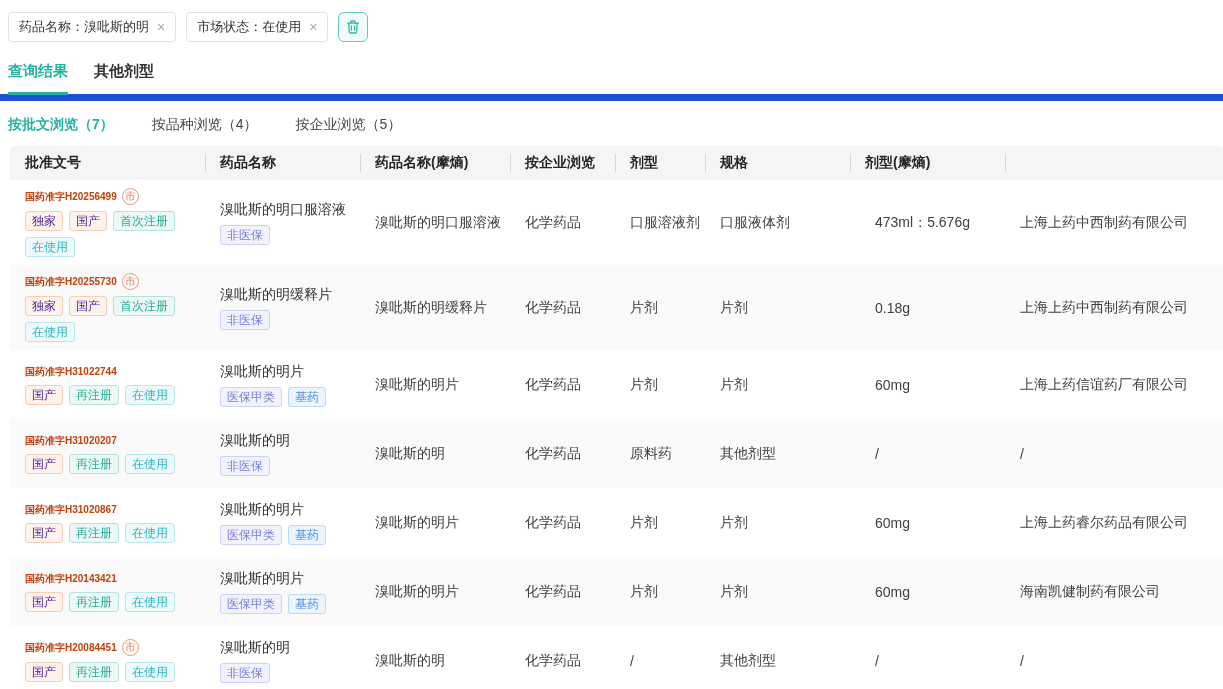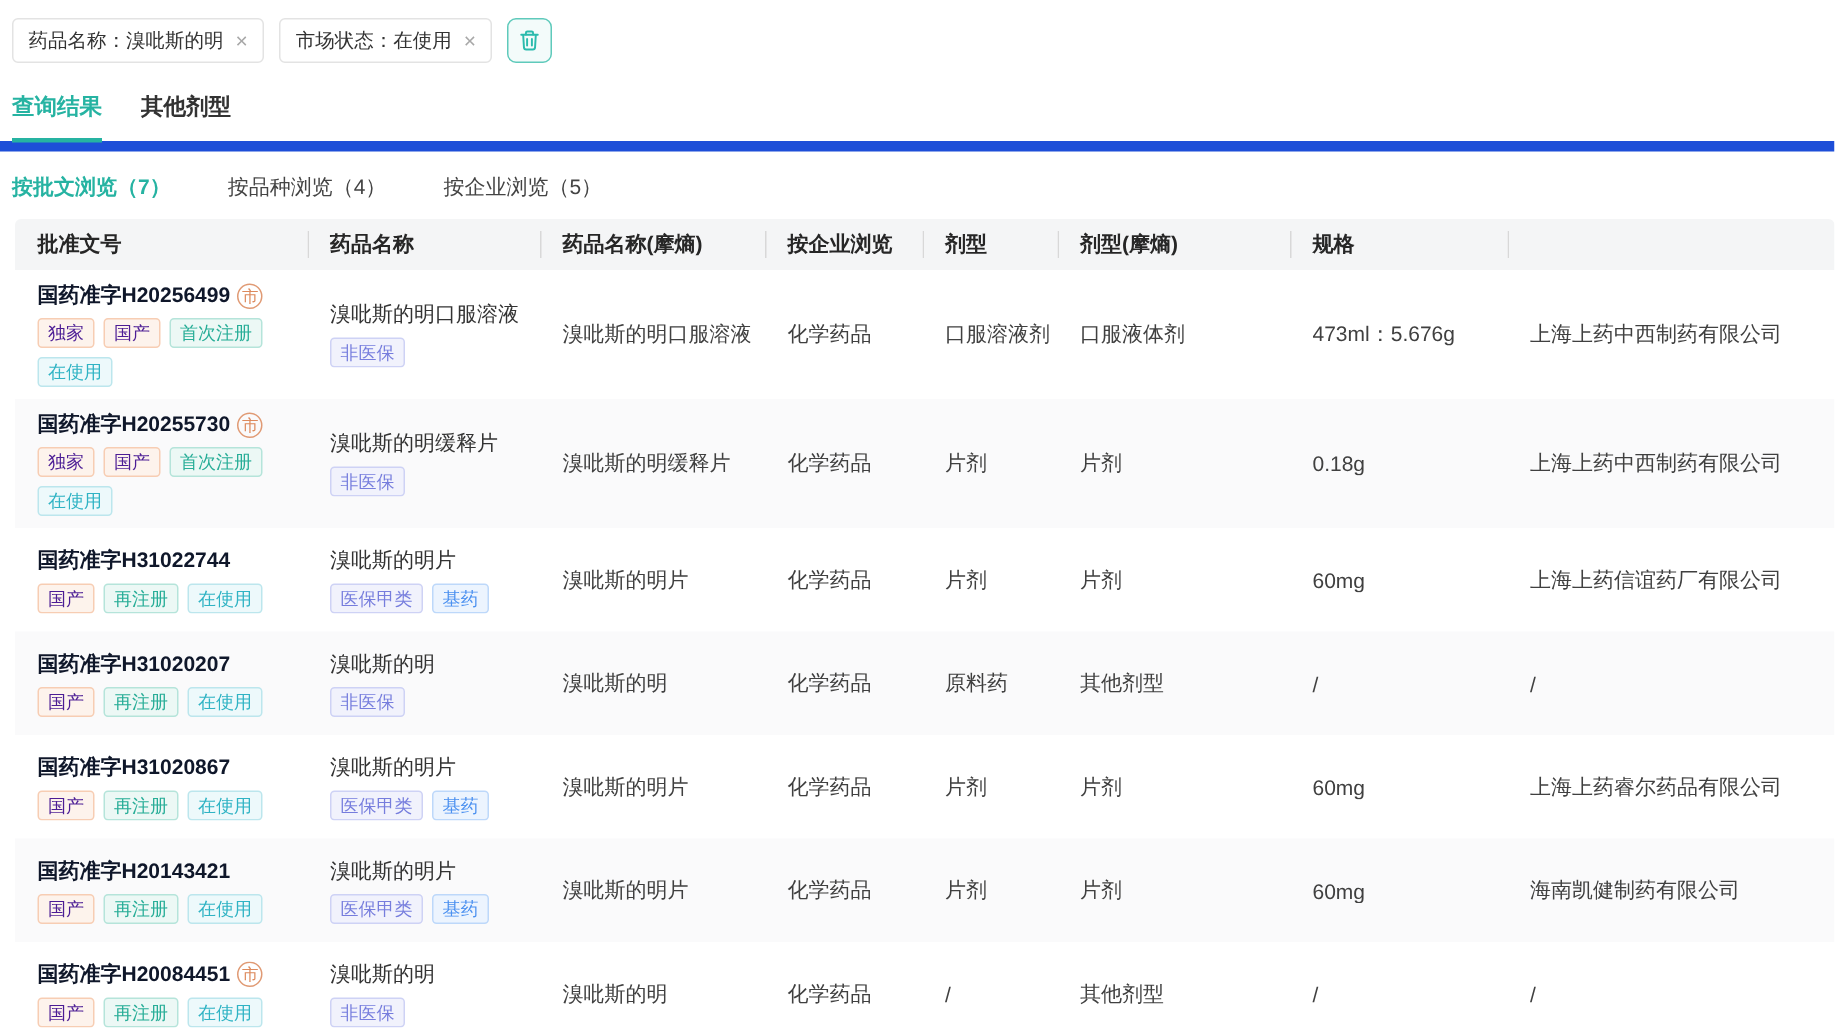--- a/index.html
+++ b/index.html
@@ -48,21 +48,21 @@
     content:""; position:absolute; left:0; top:50%; transform:translateY(-50%);
     width:1px; height:18px; background:#d8d8d8;
   }
   .tr { display:flex; align-items:center; min-height:69px; padding:8px 0; }
   .tr.alt { background:#fafafb; }
   .td { padding-left:15px; font-size:14px; color:#404040; overflow:hidden; }
   .c1 { width:195px; } .c2 { width:155px; } .c3 { width:150px; }
   .c4 { width:105px; } .c5 { width:90px;  } .c6 { width:155px; }
   .c7 { width:145px; } .c8 { width:205px; } .c9 { width:13px; padding:0; }
   .no-line { display:flex; align-items:center; }
-  .no { color:#0f172a; font-weight:bold; font-size:14px; cursor:pointer; white-space:nowrap; }
+  .no { color:#c2410c; font-weight:bold; font-size:10px; cursor:pointer; white-space:nowrap; }
   .market-icon {
     display:inline-flex; align-items:center; justify-content:center;
     width:17px; height:17px; margin-left:5px; flex:none;
     border:1px solid #e09a74; color:#dd8a5d; border-radius:50%; font-size:11px;
   }
   .tags { display:flex; flex-wrap:wrap; gap:6px; margin-top:6px; }
   .tag {
     font-size:12px; line-height:18px; padding:0 6px; border-radius:3px;
     border:1px solid; white-space:nowrap;
   }
@@ -111,22 +111,22 @@
     <div class="subtab">按企业浏览（5）</div>
   </div>
 
   <div class="table">
     <div class="thead">
         <div class="th c1">批准文号</div>
         <div class="th c2">药品名称</div>
         <div class="th c3">药品名称(摩熵)</div>
         <div class="th c4">按企业浏览</div>
         <div class="th c5">剂型</div>
+        <div class="th c7">规格</div>
         <div class="th c6">剂型(摩熵)</div>
-        <div class="th c7">规格</div>
         <div class="th c9"></div>
       </div>
     <div>
         <div class="tr">
           <div class="td c1">
             <div class="no-line">
               <span class="no">国药准字H20256499</span>
               <span class="market-icon">市</span>
             </div>
             <div class="tags">

